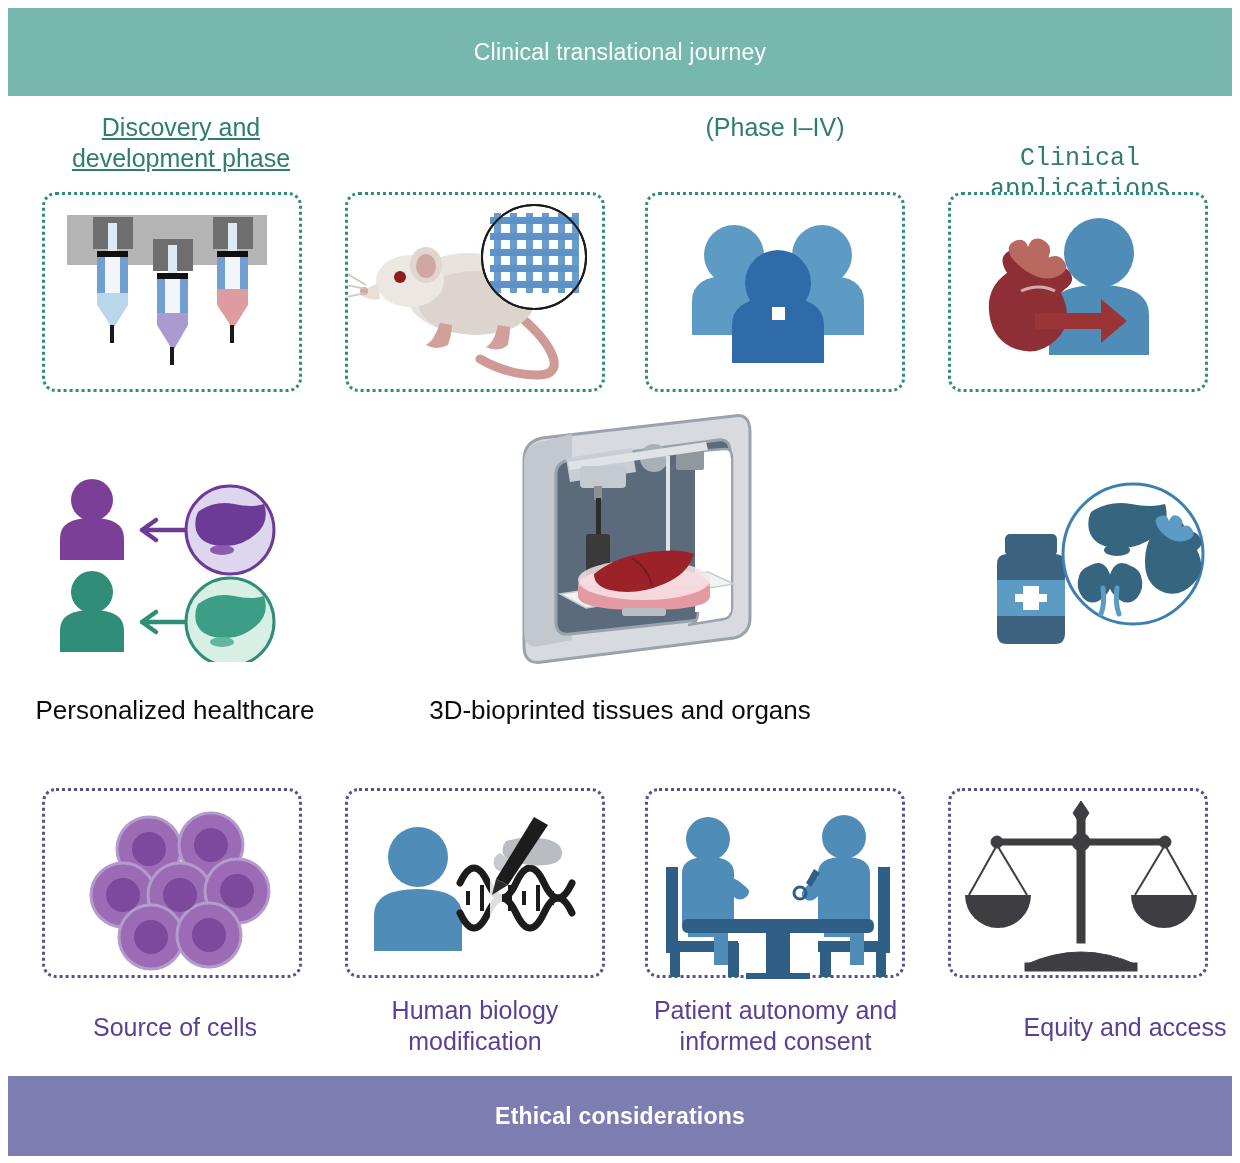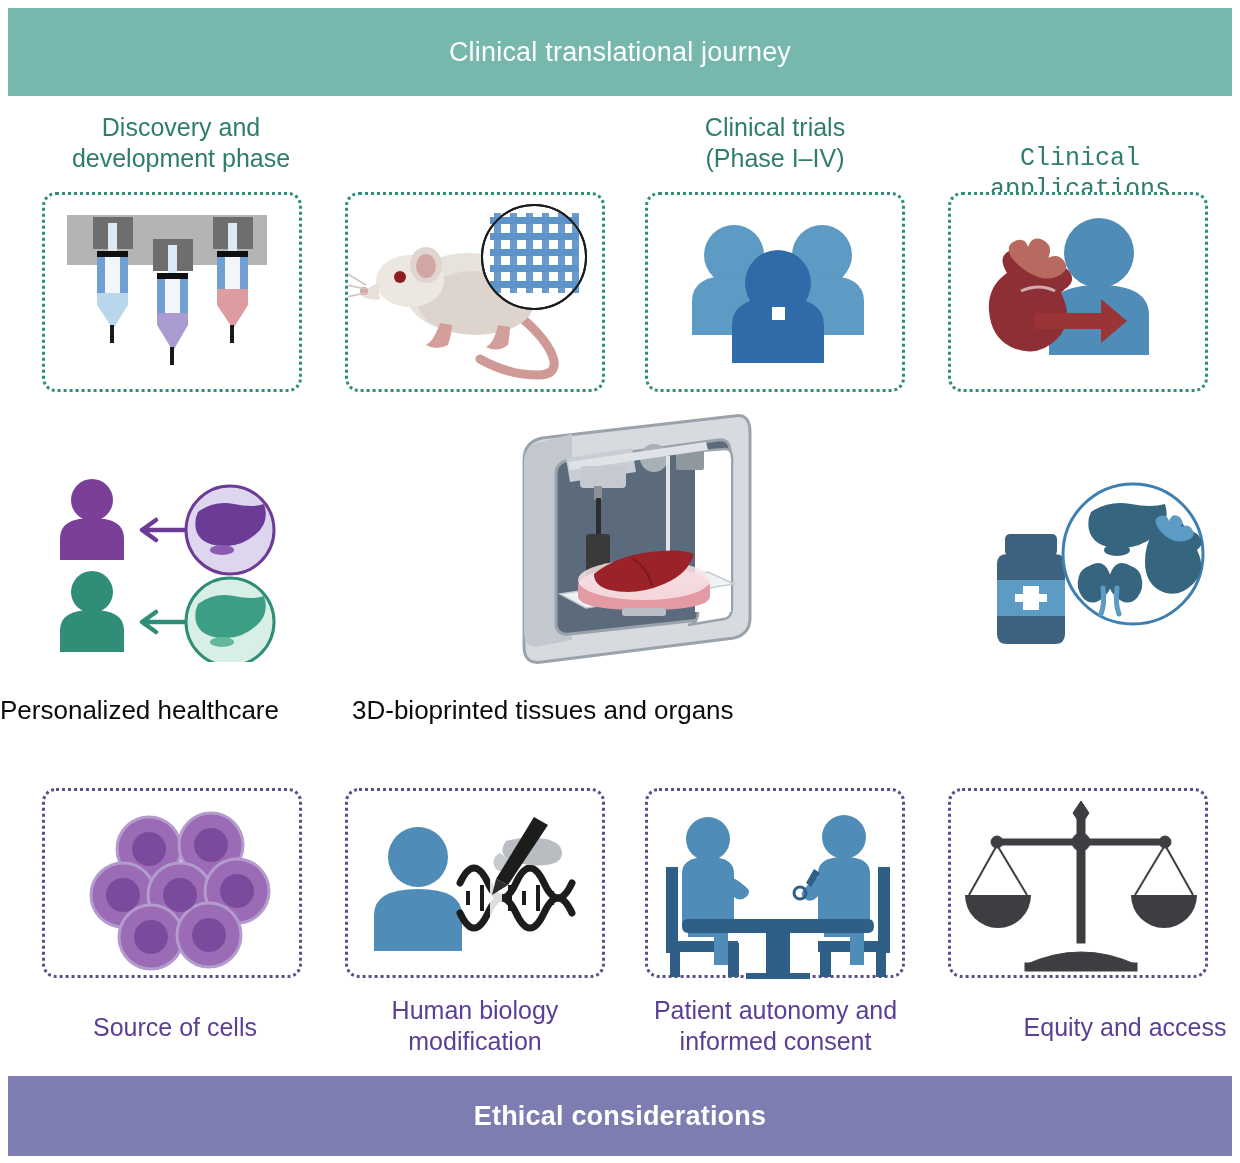--- a/index.html
+++ b/index.html
@@ -8,21 +8,21 @@
     background:#ffffff;
     font-family:"Liberation Sans", sans-serif;
     position:relative;overflow:hidden;
   }
   .figure{position:relative;width:1240px;height:1163px;}
 
   
   .banner{
     position:absolute;left:8px;width:1224px;
     display:flex;align-items:center;justify-content:center;
-    color:#ffffff;font-size:27px;letter-spacing:.2px;
+    color:#ffffff;font-size:23px;letter-spacing:.2px;
   }
   #banner-top{top:8px;height:88px;background:#76b8ae;}
   #banner-bottom{top:1076px;height:80px;background:#7e7db1;font-weight:bold;}
 
   
   .row-top-label{
     position:absolute;text-align:center;color:#2e7d6e;
     font-size:25px;line-height:31px;
   }
   .box-teal{
@@ -35,44 +35,43 @@
     position:absolute;text-align:center;color:#5b3f96;
     font-size:25px;line-height:31px;
   }
   .box-purple{
     position:absolute;border:3px dotted #5b4e8c;border-radius:14px;
     background:#ffffff;box-sizing:border-box;
   }
 
   
   .row-mid-label{
-    position:absolute;color:#0c0c0c;
+    position:absolute;text-align:center;color:#0c0c0c;
     font-size:26px;line-height:31px;
   }
 
   svg{display:block;}
   .art{position:absolute;}
 </style>
 </head>
 <body>
 
 <div class="figure">
 
   <div id="banner-top" class="banner">
     <span>Clinical translational journey</span>
   </div>
 
-  <div class="row-top-label" style="left:36px;top:112px;width:290px;">
+  <div class="row-top-label" style="left:36px;top:112px;width:290px;text-decoration:underline;">
     <div>Discovery and</div>
     <div>development phase</div>
   </div>
 
 
   <div class="row-top-label" style="left:640px;top:112px;width:270px;">
-    <div>Clinical trials</div>
     <div>(Phase I–IV)</div>
   </div>
 
   <div class="row-top-label" style="left:930px;top:143px;width:300px;font-family:Liberation Mono, monospace;">
     <div>Clinical applications</div>
   </div>
 
   <div class="box-teal" style="left:42px;top:192px;width:260px;height:200px;">
     <svg class="art" style="left:0;top:0;" width="260" height="200" viewBox="0 0 260 200">
       <rect x="22" y="20" width="200" height="50" fill="#b4b4b4"></rect>
@@ -277,21 +276,21 @@
       <path d="M146 94 q-14 -8 -20 6 q-6 14 4 24 q12 12 22 2 q8 -10 4 -22 q-2 -7 -10 -10 z" fill="#35657f"></path>
       <path d="M118 116 q2 16 -2 26" fill="none" stroke="#5b9bc4" stroke-width="5" stroke-linecap="round"></path>
       <path d="M132 116 q-2 16 2 26" fill="none" stroke="#5b9bc4" stroke-width="5" stroke-linecap="round"></path>
 
       <path d="M168 62 q-6 -12 4 -14 q8 -2 10 6 q4 -10 12 -6 q8 4 4 14 q10 -6 16 2 q6 8 -2 14 q10 20 -4 34 q-16 16 -34 6 q-14 -8 -14 -28 q0 -18 8 -28 z" fill="#35657f"></path>
       <path d="M172 54 q-4 -8 3 -10 q7 -2 9 5 q3 -8 9 -5 q7 4 3 11 q7 -4 11 2 q4 6 -2 10 q-10 5 -20 0 q-9 -5 -13 -13 z" fill="#5b9bc4"></path>
     </svg>
   </div>
 
   <div class="row-mid-label" style="left:0px;top:695px;width:350px;">Personalized healthcare</div>
-  <div class="row-mid-label" style="left:352px;top:695px;width:500px;">3D-bioprinted tissues and organs</div>
+  <div class="row-mid-label" style="left:370px;top:695px;width:500px;">3D-bioprinted tissues and organs</div>
 
   <div class="box-purple" style="left:42px;top:788px;width:260px;height:190px;">
     <svg class="art" style="left:0;top:0;" width="260" height="190" viewBox="0 0 260 190">
       <g stroke="#b39bcd" stroke-width="3">
         <circle cx="104" cy="58" r="32" fill="#9b6cb5"></circle>
         <circle cx="166" cy="54" r="32" fill="#9b6cb5"></circle>
         <circle cx="78" cy="104" r="32" fill="#9b6cb5"></circle>
         <circle cx="135" cy="104" r="32" fill="#9b6cb5"></circle>
         <circle cx="192" cy="100" r="32" fill="#9b6cb5"></circle>
         <circle cx="106" cy="146" r="32" fill="#9b6cb5"></circle>

